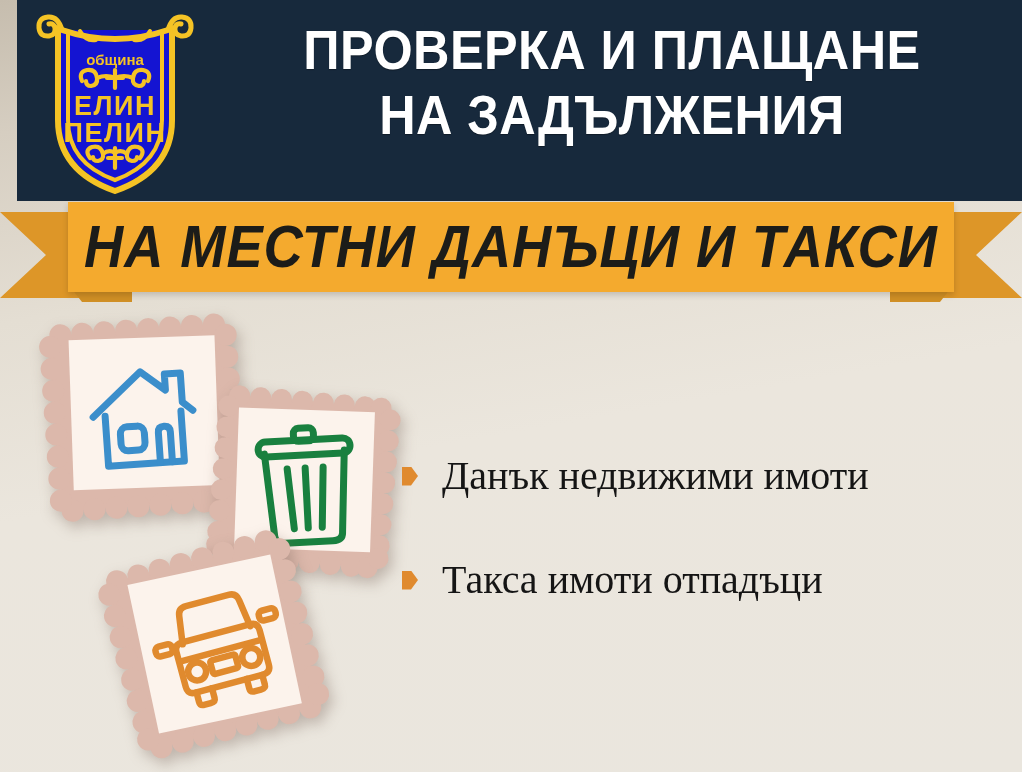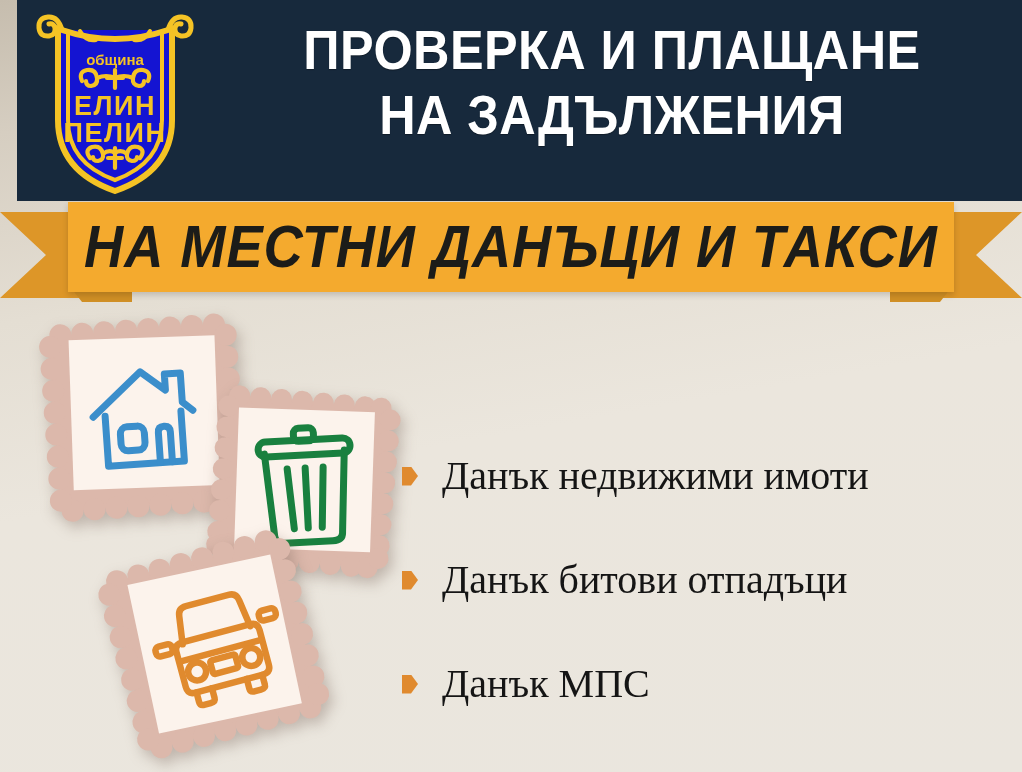--- a/index.html
+++ b/index.html
@@ -381,23 +381,19 @@
 
   <div class="bullets">
 
     <div class="bullet-row">
       <span class="bullet-mark"></span>
       <span class="bullet-label">Данък недвижими имоти</span>
     </div>
 
     <div class="bullet-row">
       <span class="bullet-mark"></span>
-      <span class="bullet-label">Данък битови отпадъци</span>
+      <span class="bullet-label">Такса имоти отпадъци</span>
     </div>
 
-    <div class="bullet-row">
-      <span class="bullet-mark"></span>
-      <span class="bullet-label">Данък МПС</span>
-    </div>
 
   </div>
 
 </div>
 
 </body></html>

